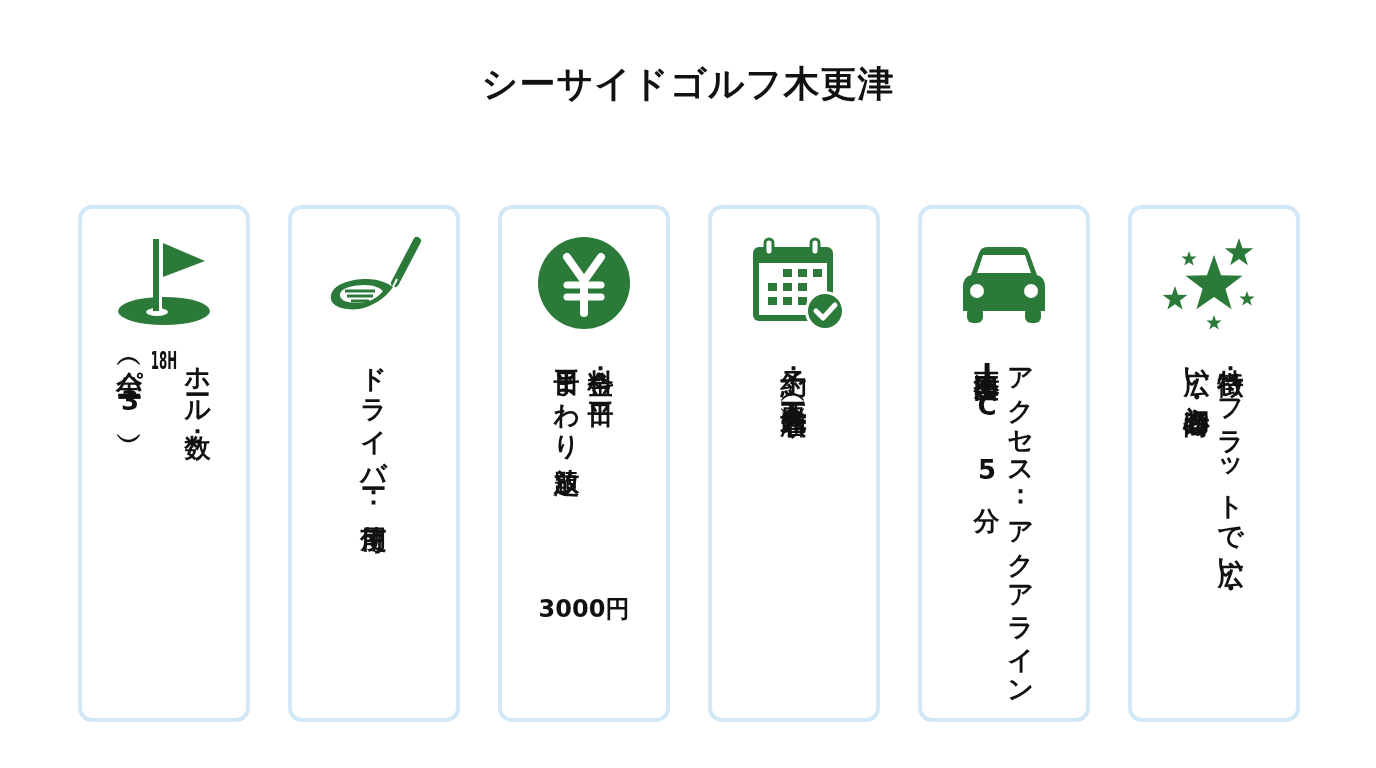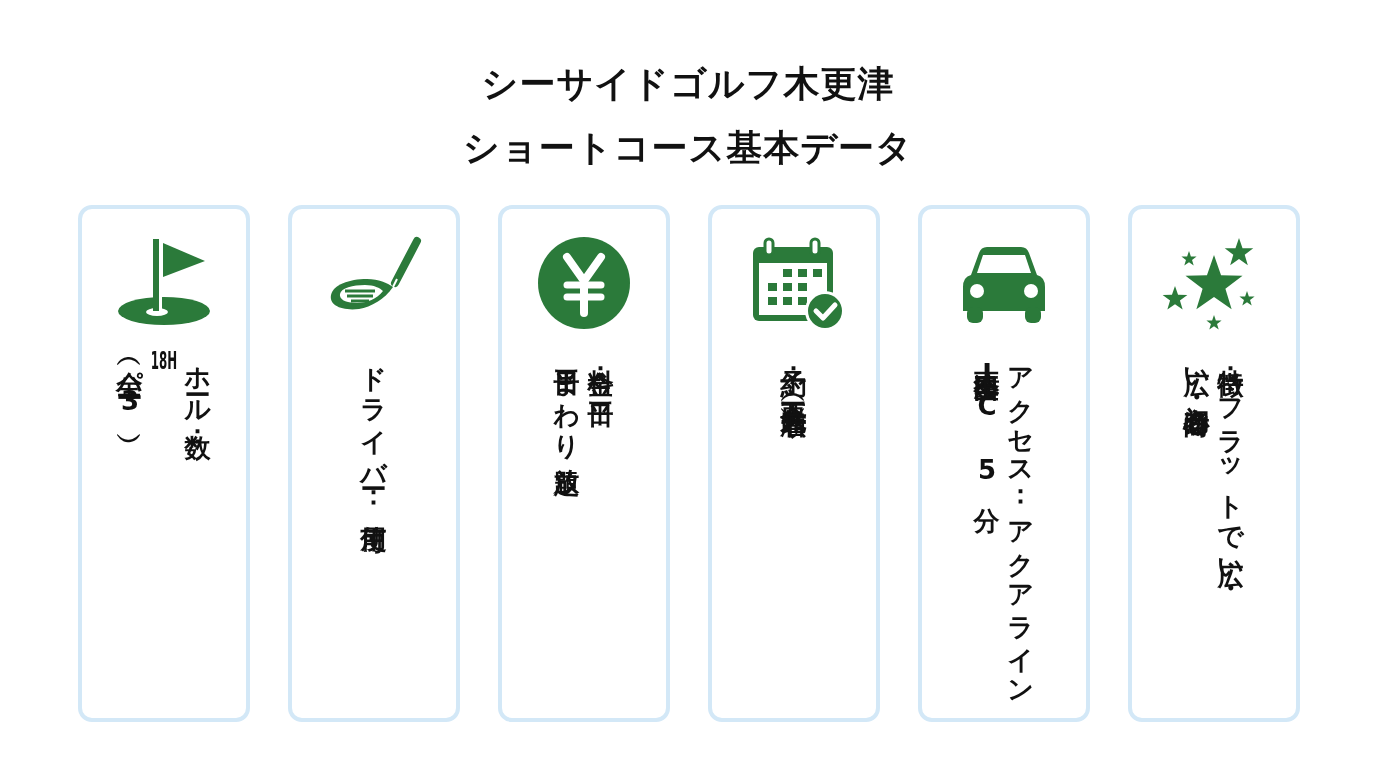--- a/index.html
+++ b/index.html
@@ -71,21 +71,20 @@
   .tcy {
     text-combine-upright: all;
     font-size: 24px;
   }
 </style>
 </head>
 <body>
 
 <div class="title">
   <div>シーサイドゴルフ木更津</div>
-  <div>ショートコース基本データ</div>
 </div>
 
 <div class="card" style="left:78px;">
   <div class="icon">
     <svg width="110" height="100" viewBox="0 0 110 100">
       <ellipse cx="55" cy="78" rx="46" ry="14" fill="#2b7a3a"></ellipse>
       <ellipse cx="48" cy="79" rx="11" ry="4" fill="#ffffff"></ellipse>
       <rect x="44" y="6" width="7" height="72" fill="#2b7a3a"></rect>
       <rect x="50" y="6" width="3" height="72" fill="#ffffff"></rect>
       <polygon points="54,10 96,28 54,44" fill="#2b7a3a"></polygon>
@@ -128,20 +127,21 @@
       <line x1="38" y1="52" x2="72" y2="52" stroke="#ffffff" stroke-width="7" stroke-linecap="round"></line>
       <line x1="38" y1="64" x2="72" y2="64" stroke="#ffffff" stroke-width="7" stroke-linecap="round"></line>
     </svg>
   </div>
   <div class="text">
     <div class="vt">
       <span class="col">料金：平日</span>
         <span class="col">平日まわり放題</span>
     </div>
   </div>
+  <div style="position:absolute;top:384px;left:0;width:164px;text-align:center;font-weight:bold;font-size:24px;">3000円</div>
 </div>
 
 <div class="card" style="left:708px;">
   <div class="icon">
     <svg width="110" height="100" viewBox="0 0 110 100">
       <rect x="14" y="14" width="80" height="74" rx="6" fill="#2b7a3a"></rect>
       <rect x="20" y="30" width="68" height="52" fill="#ffffff"></rect>
       <rect x="26" y="6" width="8" height="16" rx="4" fill="#ffffff" stroke="#2b7a3a" stroke-width="3"></rect>
       <rect x="72" y="6" width="8" height="16" rx="4" fill="#ffffff" stroke="#2b7a3a" stroke-width="3"></rect>
       <g fill="#2b7a3a">

